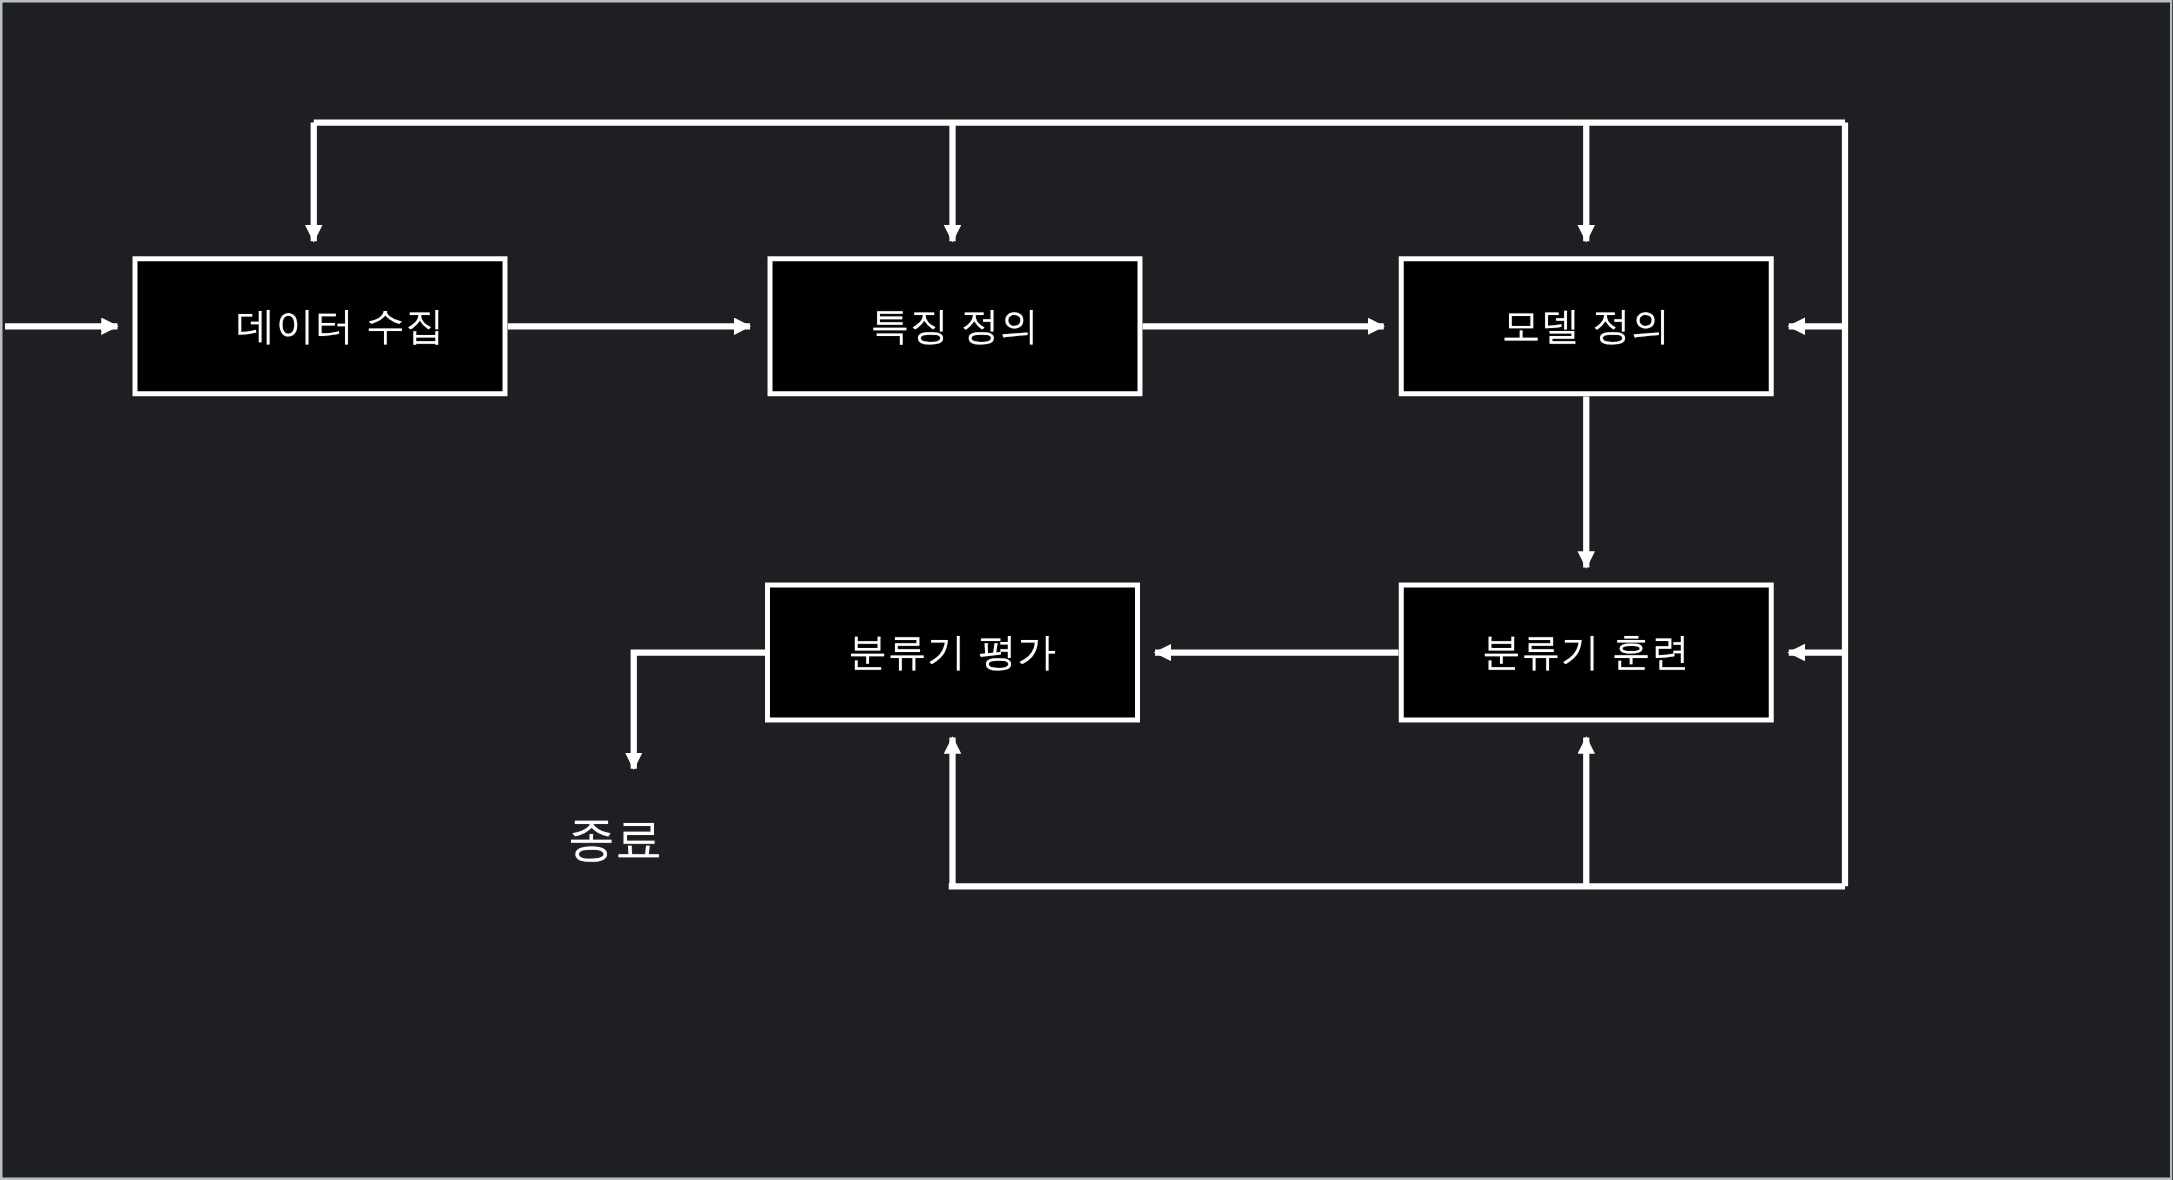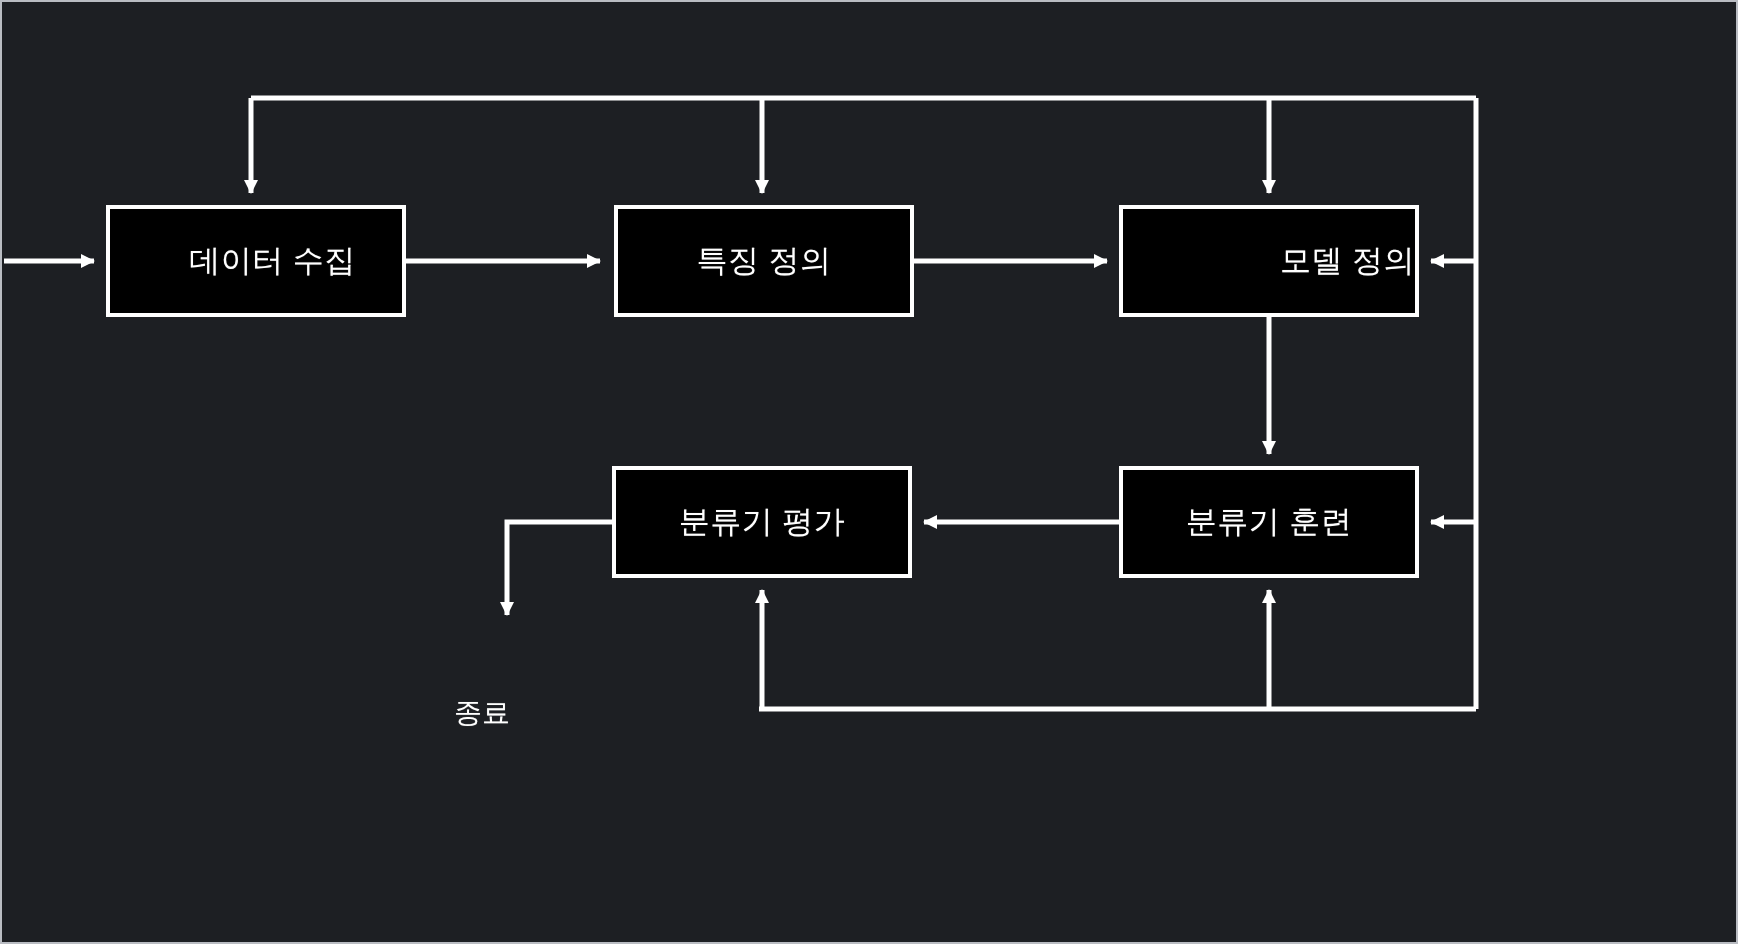--- a/index.html
+++ b/index.html
@@ -38,25 +38,24 @@
     color: #ffffff;
     font-size: 31px;
     font-weight: 400;
     letter-spacing: 0.5px;
     white-space: nowrap;
     text-shadow: 0 0 1px rgba(255,255,255,0.35);
   }
   .free-label {
     position: absolute;
     color: #ffffff;
-    font-size: 28px;
+    font-size: 38px;
     font-weight: 400;
     white-space: nowrap;
     text-shadow: 0 0 1px rgba(255,255,255,0.35);
-    margin-top: 48px;
   }
 </style>
 </head>
 <body>
 
 <div id="canvas">
 
   <svg id="wires" viewBox="0 0 1738 944" width="1738" height="944" xmlns="http://www.w3.org/2000/svg">
     <defs>
       <marker id="arrowR" markerWidth="12" markerHeight="12" refX="10.5" refY="5" orient="auto" markerUnits="userSpaceOnUse">
@@ -113,21 +112,21 @@
   </svg>
 
   <div class="node" style="left:104px; top:203px; width:300px; height:112px;padding-left:33px;">
     <span class="node-label">데이터 수집</span>
   </div>
 
   <div class="node" style="left:576px; top:203px; width:300px; height:112px;margin-left:36px;">
     <span class="node-label">특징 정의</span>
   </div>
 
-  <div class="node" style="left:1117px; top:203px; width:300px; height:112px;justify-content:flex-end;">
+  <div class="node" style="left:1117px; top:203px; width:300px; height:112px;">
     <span class="node-label">모델 정의</span>
   </div>
 
   <div class="node" style="left:1117px; top:464px; width:300px; height:112px;">
     <span class="node-label">분류기 훈련</span>
   </div>
 
   <div class="node" style="left:610px; top:464px; width:300px; height:112px;">
     <span class="node-label">분류기 평가</span>
   </div>

